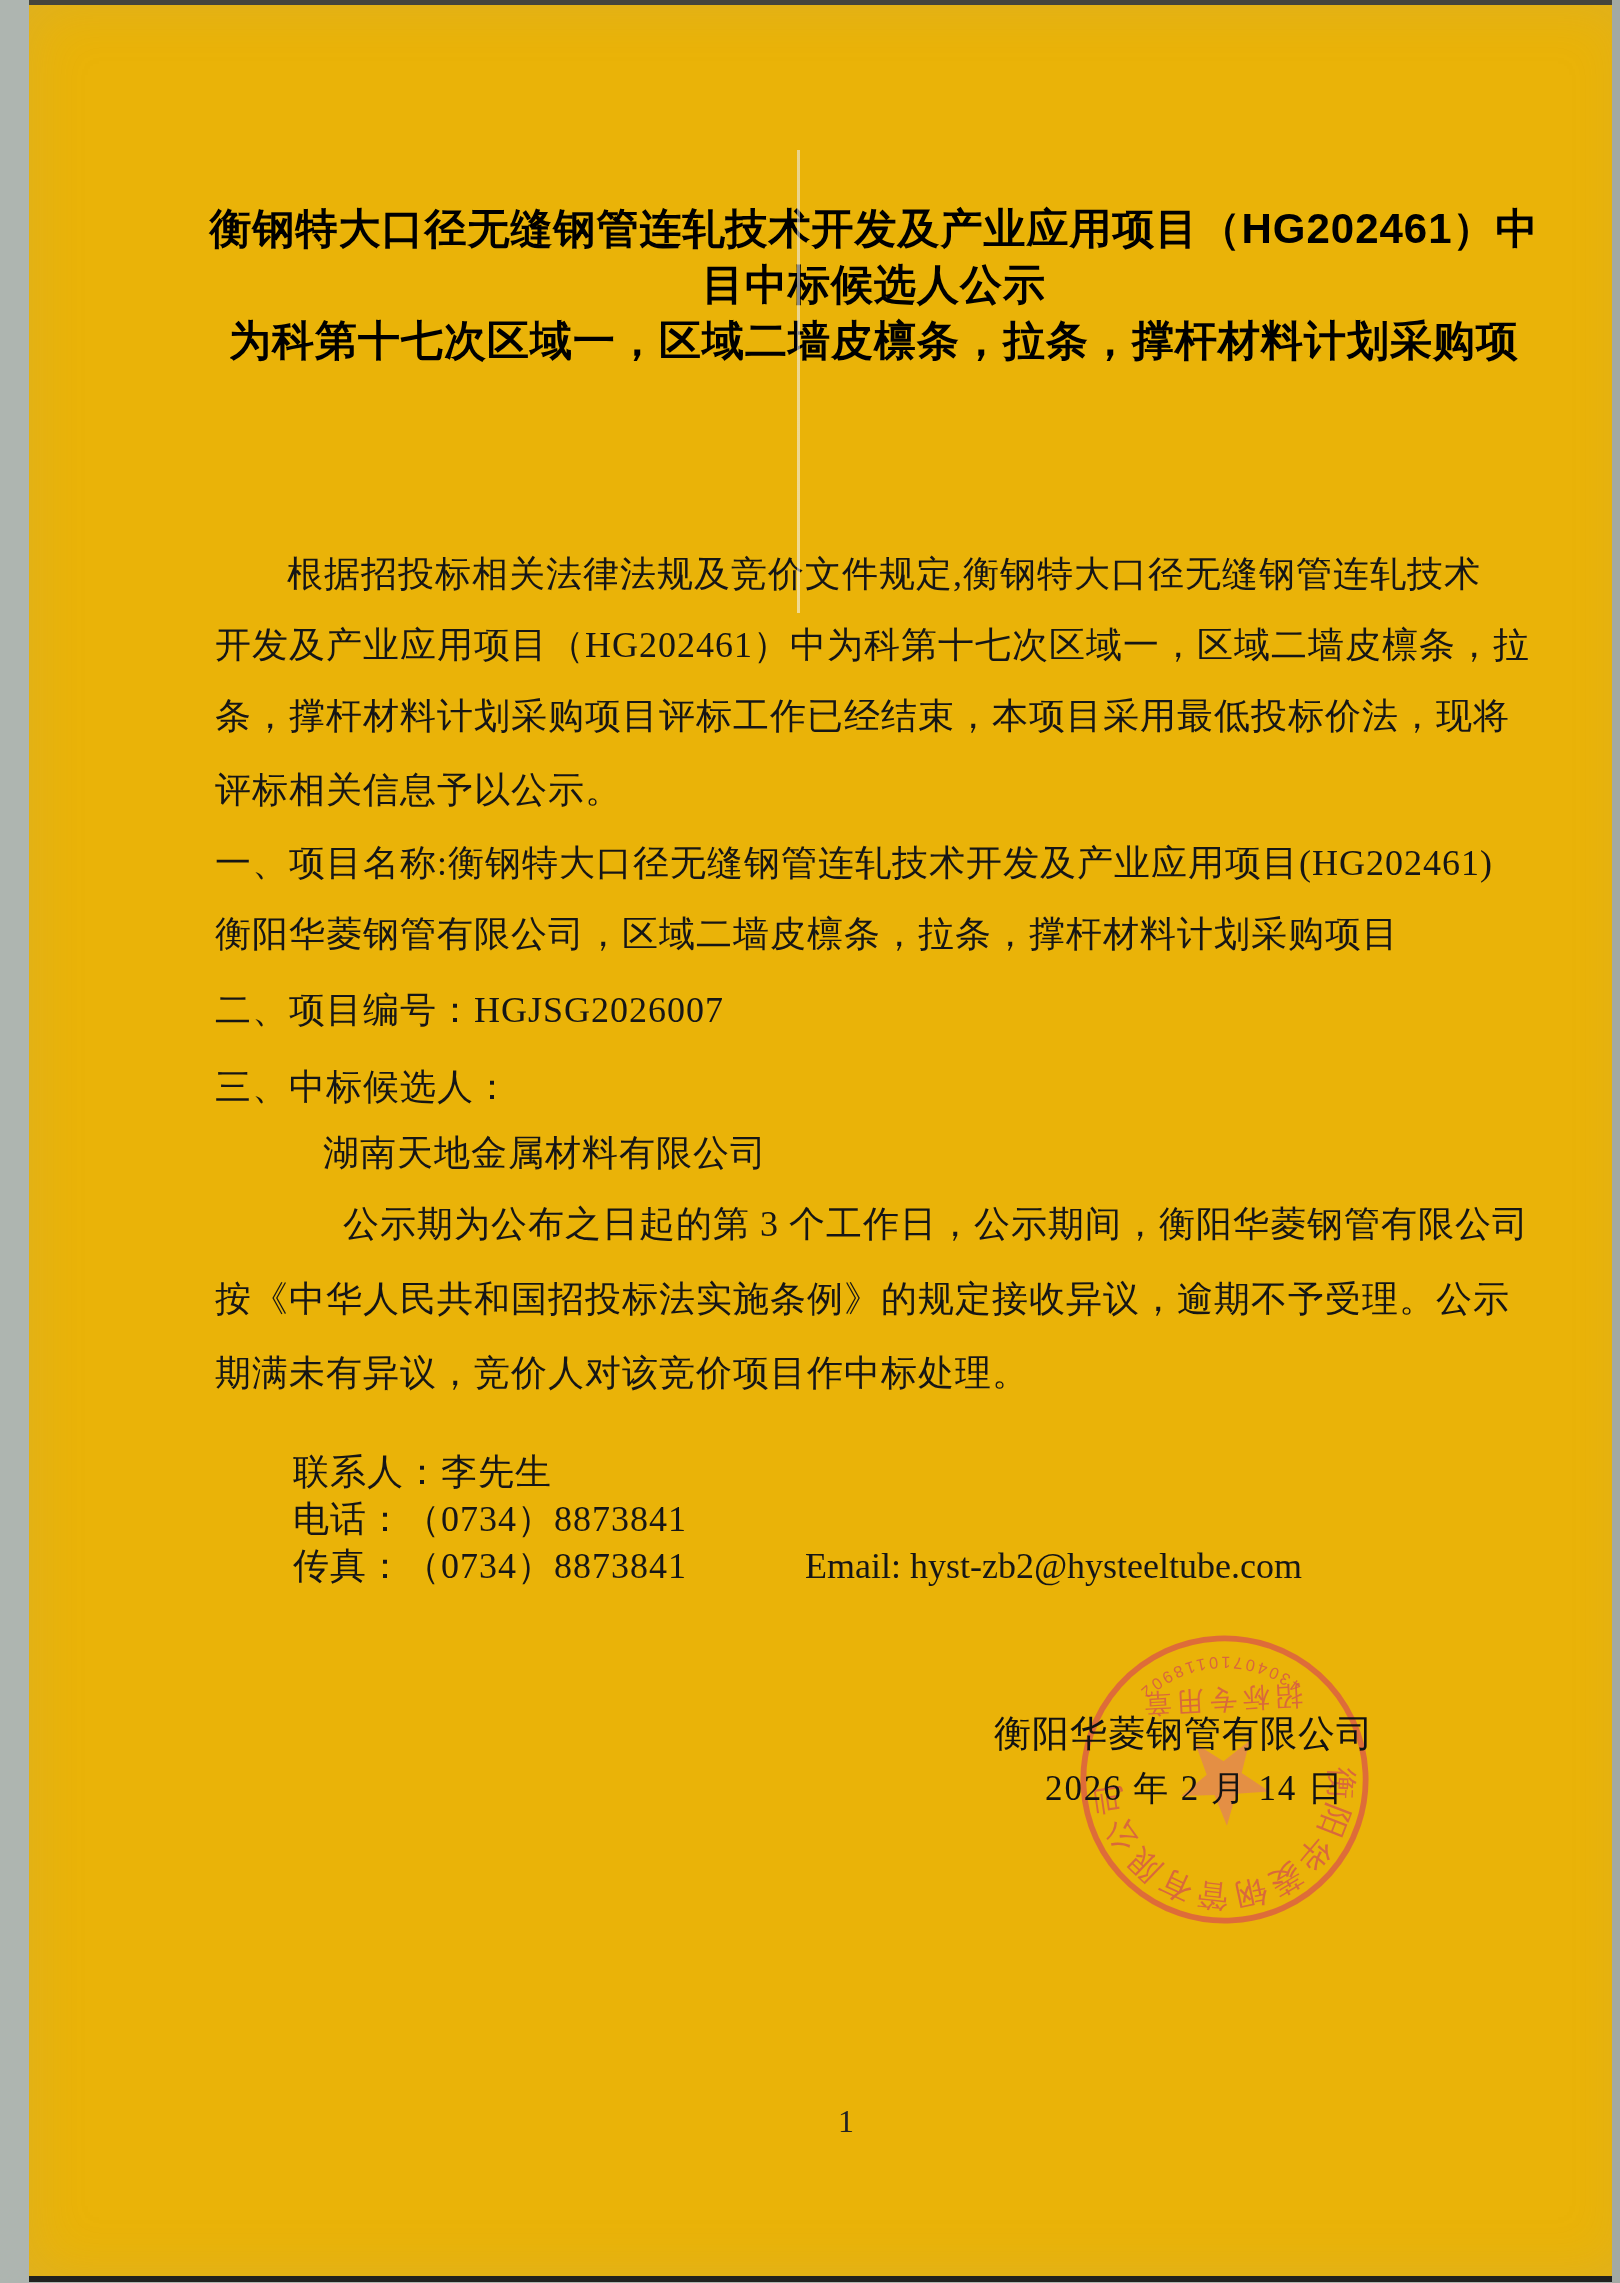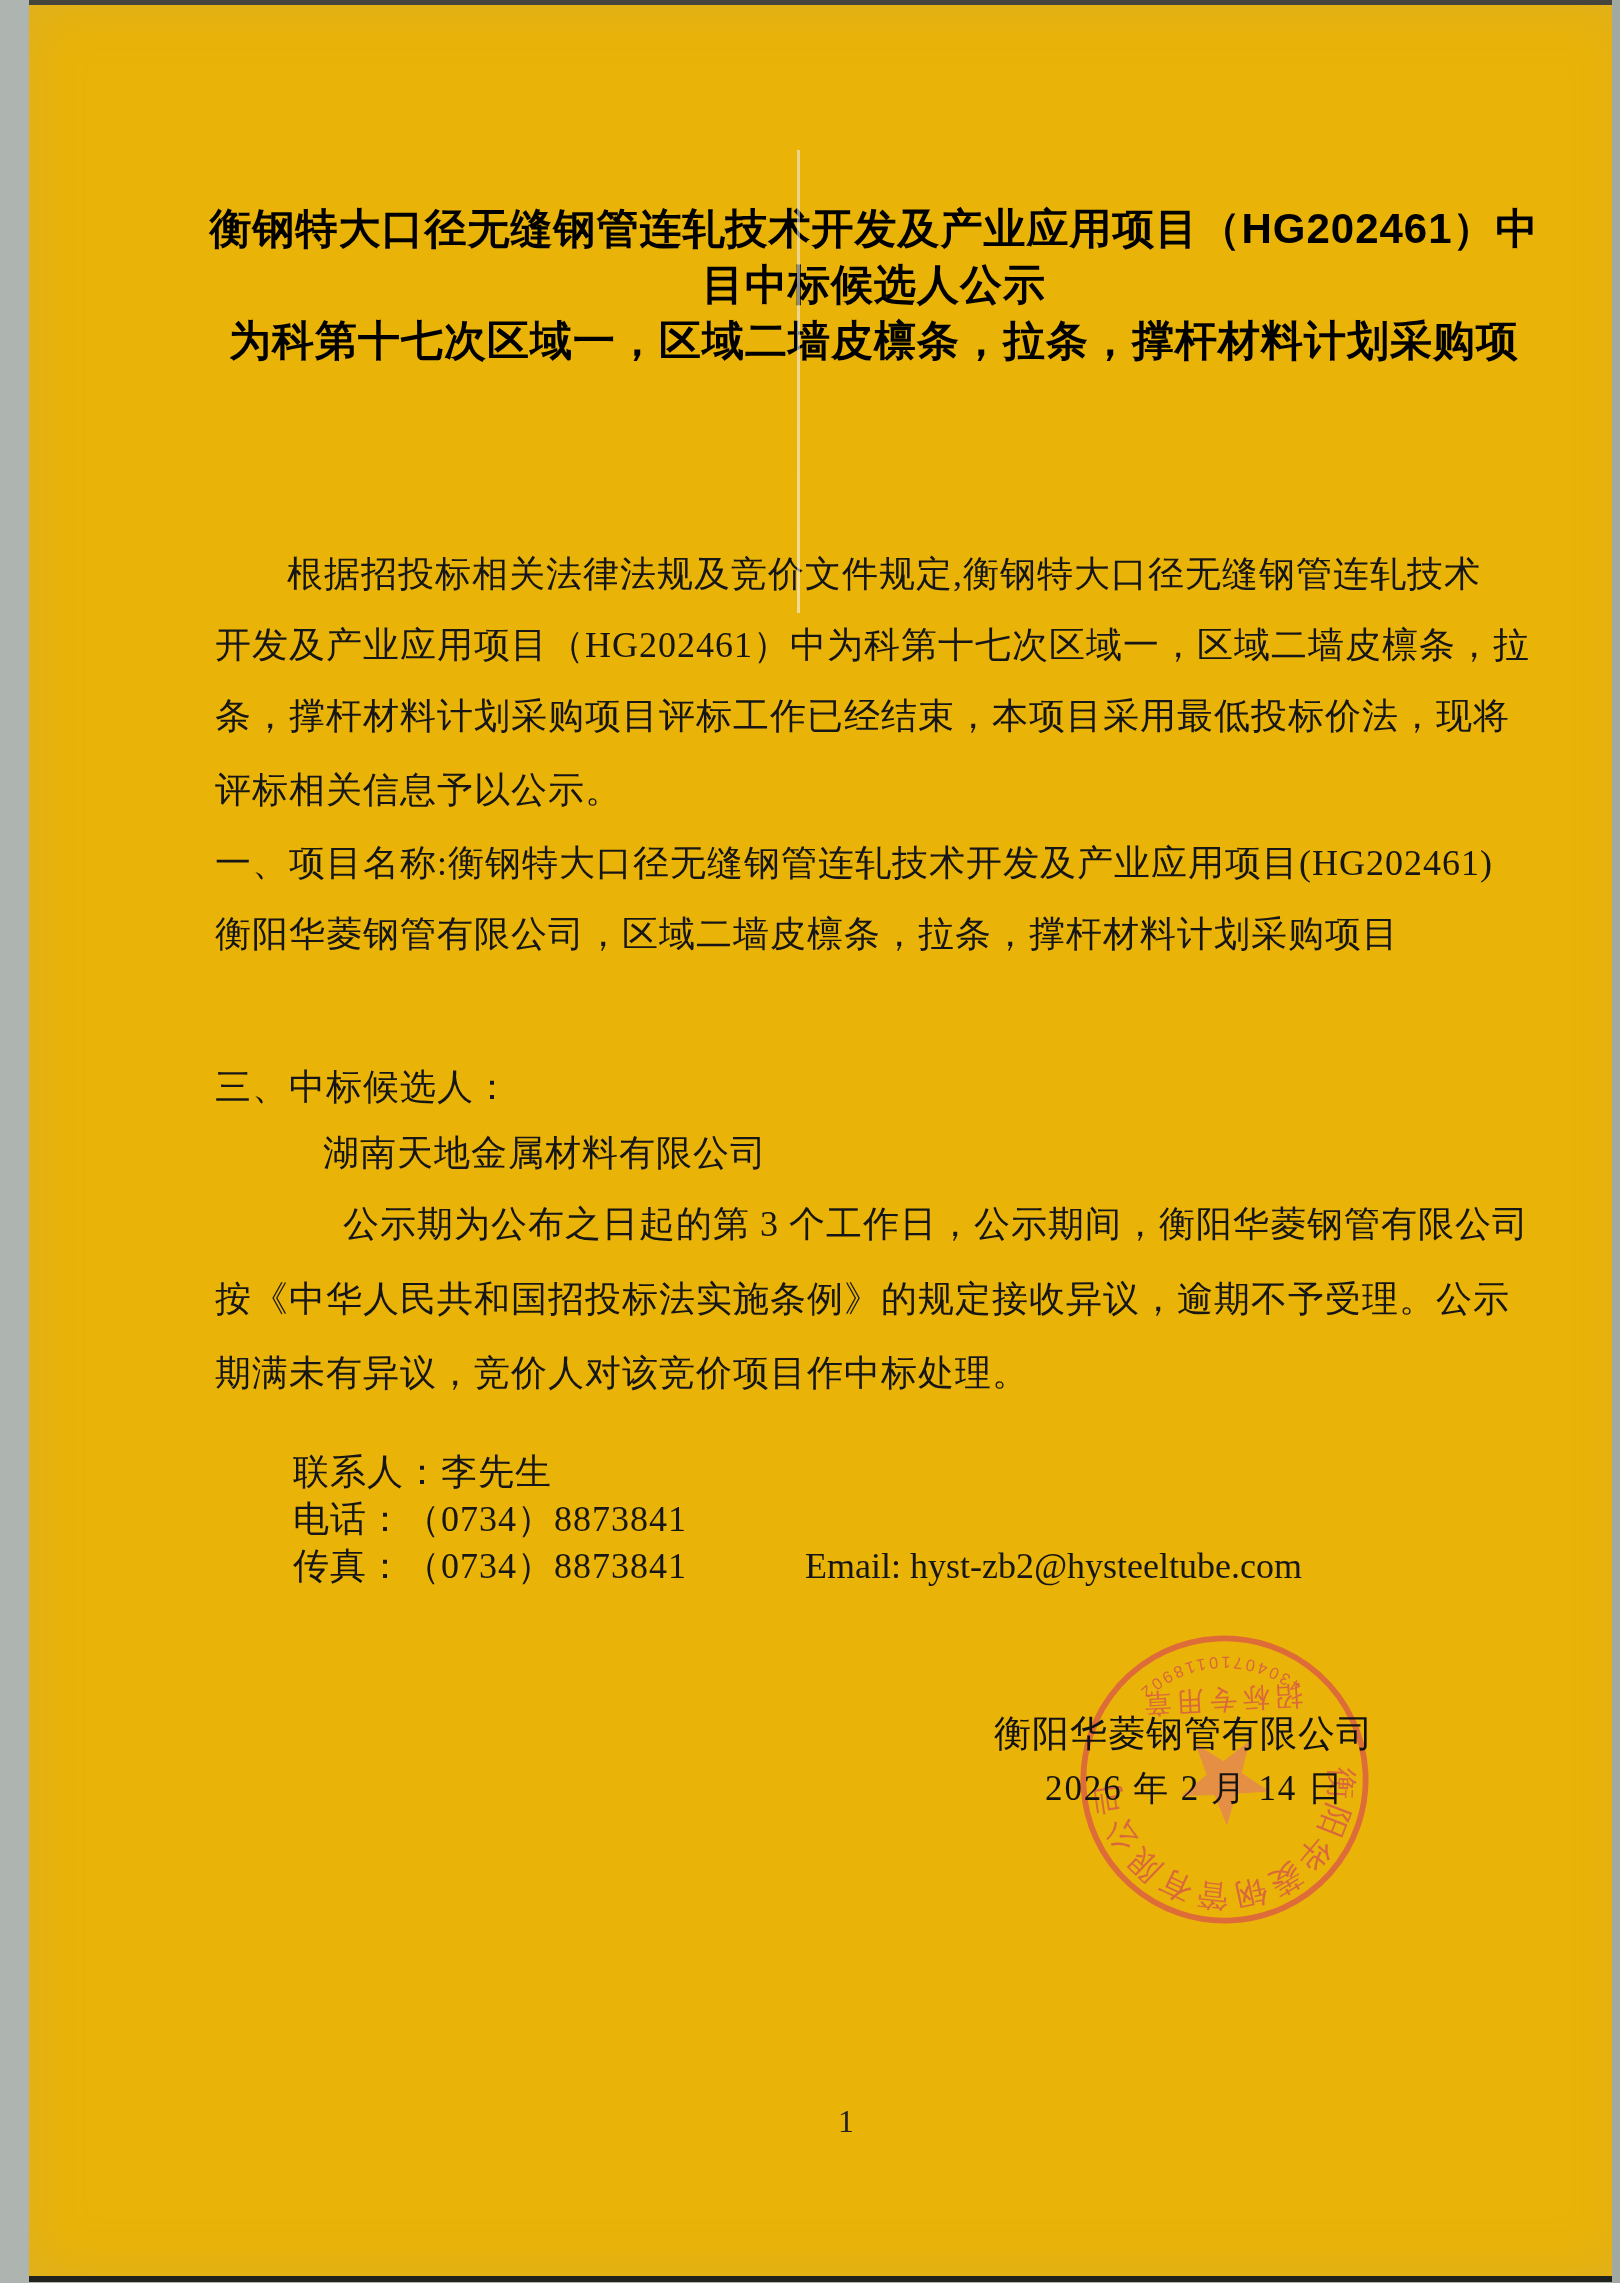--- a/index.html
+++ b/index.html
@@ -63,20 +63,21 @@
     <div>目中标候选人公示</div>
     <div>为科第十七次区域一，区域二墙皮檩条，拉条，撑杆材料计划采购项</div>
   </div>
 
   <div class="bline" style="left:258px;top:550px;">根据招投标相关法律法规及竞价文件规定,衡钢特大口径无缝钢管连轧技术</div>
   <div class="bline" style="left:186px;top:621px;">开发及产业应用项目（HG202461）中为科第十七次区域一，区域二墙皮檩条，拉</div>
   <div class="bline" style="left:186px;top:766px;">评标相关信息予以公示。</div>
   <div class="bline" style="left:186px;top:692px;">条，撑杆材料计划采购项目评标工作已经结束，本项目采用最低投标价法，现将</div>
   <div class="bline" style="left:186px;top:839px;">一、项目名称:衡钢特大口径无缝钢管连轧技术开发及产业应用项目(HG202461)</div>
   <div class="bline" style="left:186px;top:910px;">衡阳华菱钢管有限公司，区域二墙皮檩条，拉条，撑杆材料计划采购项目</div>
+  <div class="bline" style="left:186px;top:986px;">二、项目编号：HGJSG2026007</div>
   <div class="bline" style="left:186px;top:1063px;">三、中标候选人：</div>
   <div class="bline" style="left:294px;top:1129px;">湖南天地金属材料有限公司</div>
   <div class="bline" style="left:294px;top:1200px;margin-left:20px;">公示期为公布之日起的第 3 个工作日，公示期间，衡阳华菱钢管有限公司</div>
   <div class="bline" style="left:186px;top:1275px;">按《中华人民共和国招投标法实施条例》的规定接收异议，逾期不予受理。公示</div>
   <div class="bline" style="left:186px;top:1349px;">期满未有异议，竞价人对该竞价项目作中标处理。</div>
 
   <div class="contact-line" style="left:264px;top:1448px;">联系人：李先生</div>
   <div class="contact-line" style="left:264px;top:1495px;">电话：（0734）8873841</div>
   <div class="contact-line" style="left:264px;top:1542px;">
     <span>传真：（0734）8873841</span>

